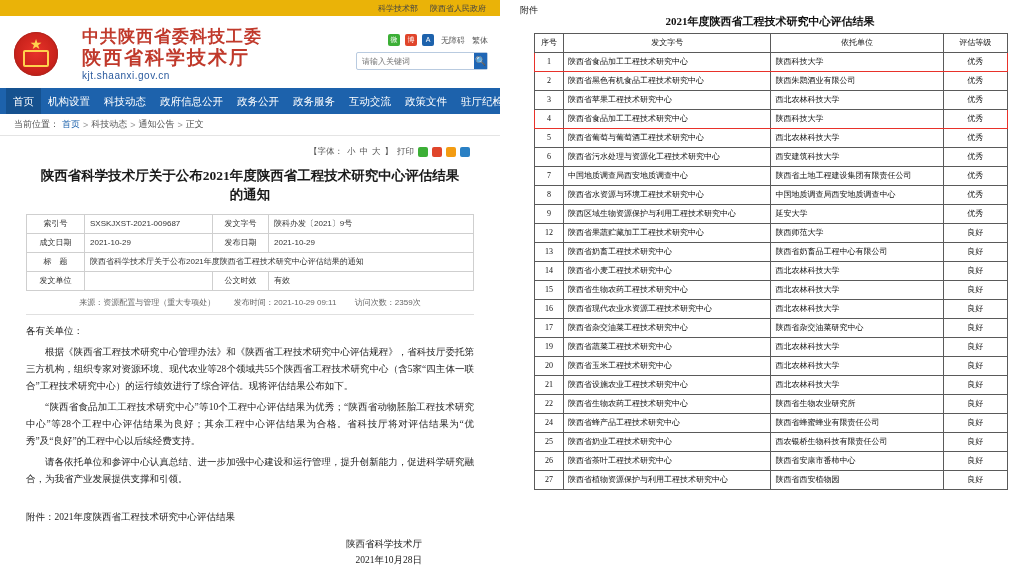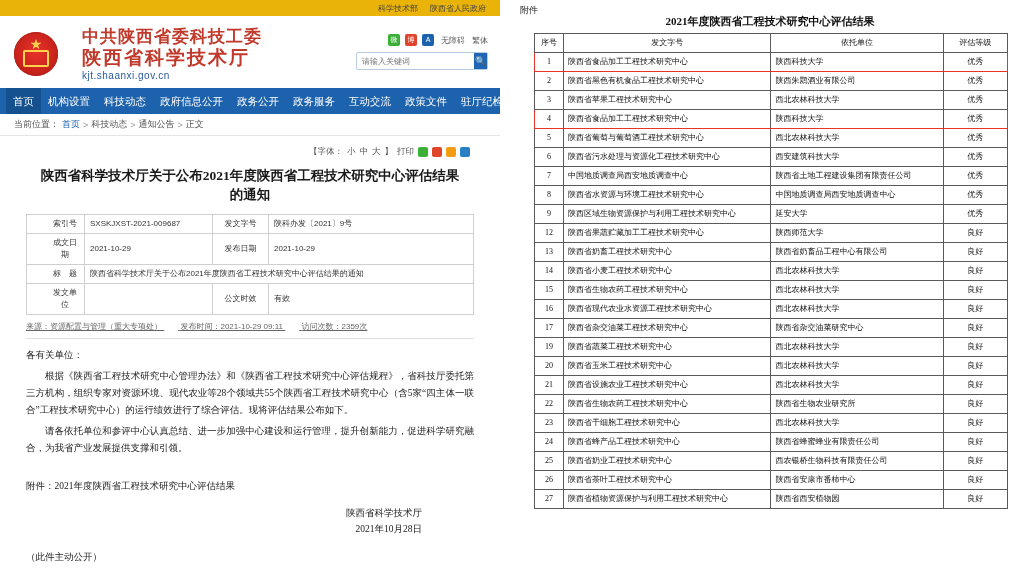--- a/index.html
+++ b/index.html
@@ -110,25 +110,25 @@
     line-height: 19px; padding: 6px 10px 10px 10px;
   }
 
   .meta-table {
     width: 100%; border-collapse: collapse; font-size: 8px; color: #333;
     margin: 0 auto;
   }
   .meta-table td {
     border: 1px solid #cfcfcf; padding: 3px 5px; line-height: 12px;
   }
-  .meta-table td.lbl { width: 58px; text-align: center; color: #333; padding-left: 24px; }
+  .meta-table td.lbl { width: 58px; text-align: center; color: #333; }
   .meta-table td.val { width: 128px; }
   .meta-table td.lbl2 { width: 56px; text-align: center; }
   .meta-source {
-    font-size: 8px; color: #666; padding: 6px 0 4px 0; text-decoration: underline;
+    text-align: center; font-size: 8px; color: #666; padding: 6px 0 4px 0;
   }
   .meta-source .gap { display: inline-block; width: 14px; }
   .hr-line { border-top: 1px solid #e0e0e0; margin: 2px 0 8px 0; }
 
   .body-text {
     font-family: "Liberation Serif", serif;
     font-size: 9.5px; color: #222; line-height: 17px; text-align: justify;
   }
   .body-text p { margin: 0 0 4px 0; }
   .indent { text-indent: 2em; }
@@ -279,20 +279,21 @@
         <span class="gap"></span>
         <span>发布时间：2021-10-29 09:11</span>
         <span class="gap"></span>
         <span>访问次数：2359次</span>
       </div>
       <div class="hr-line"></div>
 
       <div class="body-text">
         <p>各有关单位：</p>
         <p class="indent">根据《陕西省工程技术研究中心管理办法》和《陕西省工程技术研究中心评估规程》，省科技厅委托第三方机构，组织专家对资源环境、现代农业等28个领域共55个陕西省工程技术研究中心（含5家“四主体一联合”工程技术研究中心）的运行绩效进行了综合评估。现将评估结果公布如下。</p>
+        <p class="indent">“陕西省食品加工工程技术研究中心”等10个工程中心评估结果为优秀；“陕西省动物胚胎工程技术研究中心”等28个工程中心评估结果为良好；其余工程中心评估结果为合格。省科技厅将对评估结果为“优秀”及“良好”的工程中心以后续经费支持。</p>
         <p class="indent">请各依托单位和参评中心认真总结、进一步加强中心建设和运行管理，提升创新能力，促进科学研究融合，为我省产业发展提供支撑和引领。</p>
         <p style="margin-top:21px">附件：2021年度陕西省工程技术研究中心评估结果</p>
       </div>
 
       <div class="sign">
         <div>陕西省科学技术厅</div>
         <div>2021年10月28日</div>
       </div>
 
       <div class="footnote">（此件主动公开）</div>
@@ -422,26 +423,20 @@
               <td class="col-org">西北农林科技大学</td>
               <td class="col-grade">良好</td>
             </tr>
             <tr>
               <td class="col-no">22</td>
               <td class="col-name">陕西省生物农药工程技术研究中心</td>
               <td class="col-org">陕西省生物农业研究所</td>
               <td class="col-grade">良好</td>
             </tr>
             <tr>
-              <td class="col-no">23</td>
-              <td class="col-name">陕西省干细胞工程技术研究中心</td>
-              <td class="col-org">西北农林科技大学</td>
-              <td class="col-grade">良好</td>
-            </tr>
-            <tr>
               <td class="col-no">24</td>
               <td class="col-name">陕西省蜂产品工程技术研究中心</td>
               <td class="col-org">陕西省蜂蜜蜂业有限责任公司</td>
               <td class="col-grade">良好</td>
             </tr>
             <tr>
               <td class="col-no">25</td>
               <td class="col-name">陕西省奶业工程技术研究中心</td>
               <td class="col-org">西农银桥生物科技有限责任公司</td>
               <td class="col-grade">良好</td>

